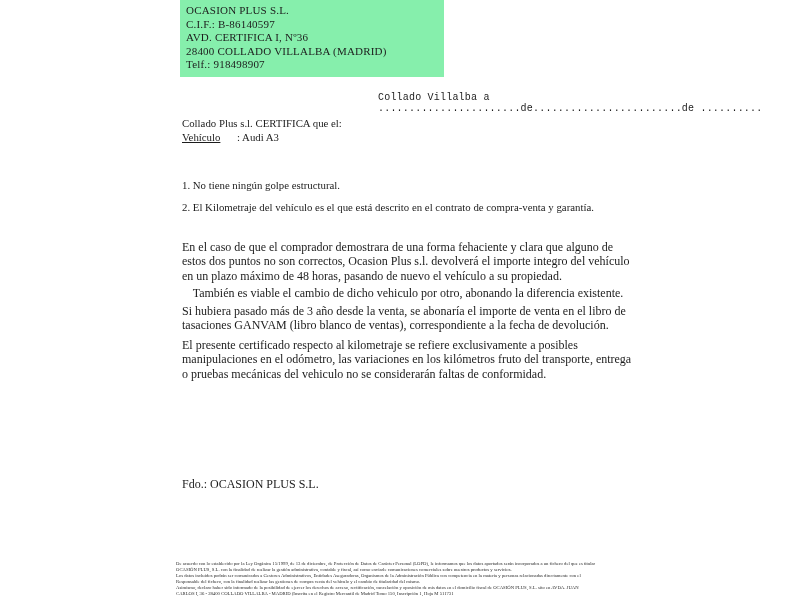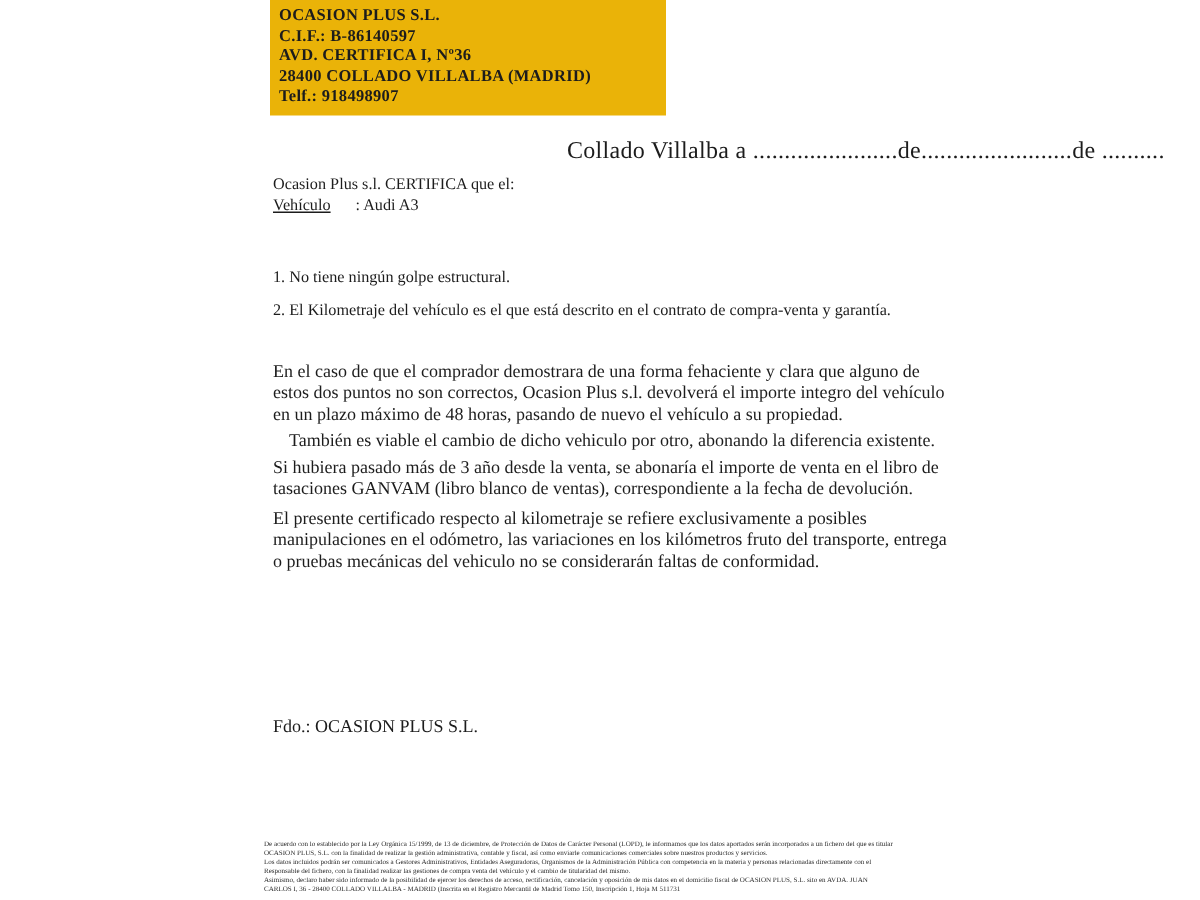--- a/index.html
+++ b/index.html
@@ -11,33 +11,34 @@
     background: #ffffff;
     font-family: "Liberation Serif", "DejaVu Serif", serif;
     color: #1c1c1c;
     overflow: hidden;
   }
   .letterhead {
     position: absolute;
     left: 180px;
     top: 0;
     width: 255px;
-    background: #eab308;
+    background: #86efac;
     padding: 4px 3px 5px 6px;
-    font-weight: bold;
+    font-weight: normal;
     font-size: 11px;
     line-height: 13.5px;
     letter-spacing: 0.2px;
   }
   .dateline {
     position: absolute;
     left: 378px;
     top: 92px;
-    font-size: 16px;
+    font-size: 10px;
     letter-spacing: 0.2px;
+    font-family: Liberation Mono, monospace;
   }
   .certify {
     position: absolute;
     left: 182px;
     top: 116px;
     font-size: 10.8px;
     line-height: 14px;
   }
   .certify .row { margin-top: 0; }
   .label-underline {
@@ -85,21 +86,21 @@
     <div>OCASION PLUS S.L.</div>
     <div>C.I.F.: B-86140597</div>
     <div>AVD. CERTIFICA I, Nº36</div>
     <div>28400 COLLADO VILLALBA (MADRID)</div>
     <div>Telf.: 918498907</div>
   </div>
 
   <div class="dateline">Collado Villalba a .......................de........................de ..........</div>
 
   <div class="certify">
-    <div class="row">Ocasion Plus s.l. CERTIFICA que el:</div>
+    <div class="row">Collado Plus s.l. CERTIFICA que el:</div>
     <div class="row">
       <span class="label-underline">Vehículo</span><span>: Audi A3</span>
     </div>
   </div>
 
   <div class="point point1">1. No tiene ningún golpe estructural.</div>
   <div class="point point2">2. El Kilometraje del vehículo es el que está descrito en el contrato de compra-venta y garantía.</div>
 
   <div class="para para1">En el caso de que el comprador demostrara de una forma fehaciente y clara que alguno de estos dos puntos no son correctos, Ocasion Plus s.l. devolverá el importe integro del vehículo en un plazo máximo de 48 horas, pasando de nuevo el vehículo a su propiedad.</div>
   <div class="para para2">También es viable el cambio de dicho vehiculo por otro, abonando la diferencia existente.</div>

